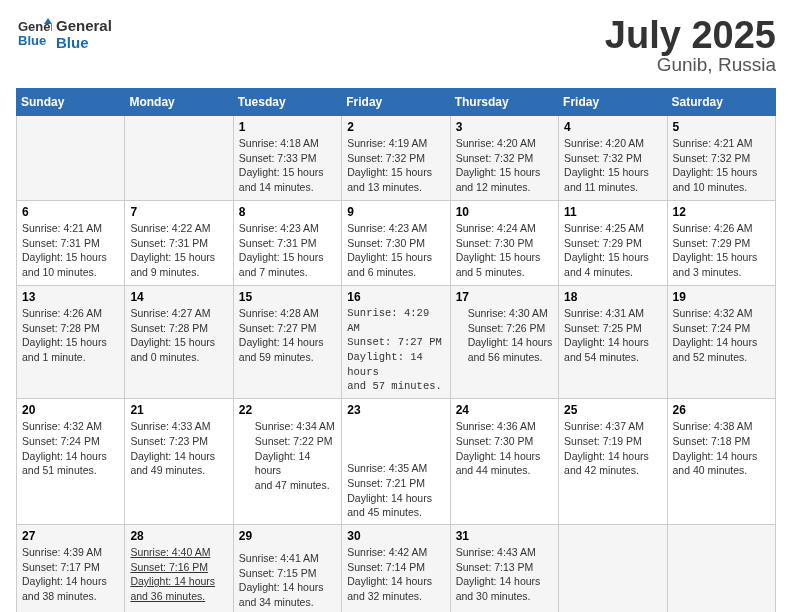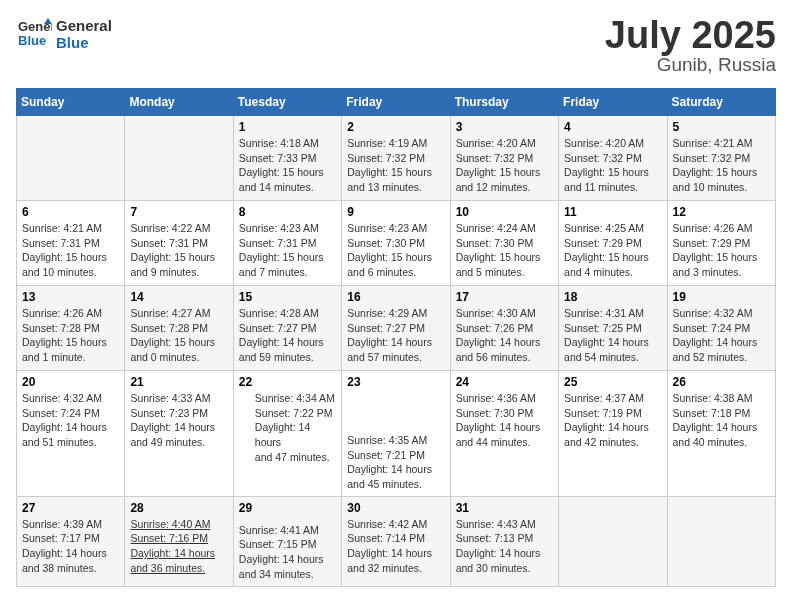--- a/index.html
+++ b/index.html
@@ -220,28 +220,28 @@
         </td>
         <td>
           <span class="day-num">15</span>
           <div class="day-info" style="white-space: pre-line;">Sunrise: 4:28 AM
 Sunset: 7:27 PM
 Daylight: 14 hours
 and 59 minutes.</div>
         </td>
         <td>
           <span class="day-num">16</span>
-          <div class="day-info" style="white-space: pre-line;">Sunrise: 4:29 AM
+          <div class="day-info" style="white-space: pre-line; font-family: Liberation Mono, monospace;">Sunrise: 4:29 AM
 Sunset: 7:27 PM
 Daylight: 14 hours
 and 57 minutes.</div>
         </td>
         <td>
           <span class="day-num">17</span>
-          <div class="day-info" style="white-space: pre-line;">Sunrise: 4:30 AM
+          <div class="day-info" style="white-space: pre-line; margin-left: 12px;">Sunrise: 4:30 AM
 Sunset: 7:26 PM
 Daylight: 14 hours
 and 56 minutes.</div>
         </td>
         <td>
           <span class="day-num">18</span>
           <div class="day-info" style="white-space: pre-line;">Sunrise: 4:31 AM
 Sunset: 7:25 PM
 Daylight: 14 hours
 and 54 minutes.</div>

